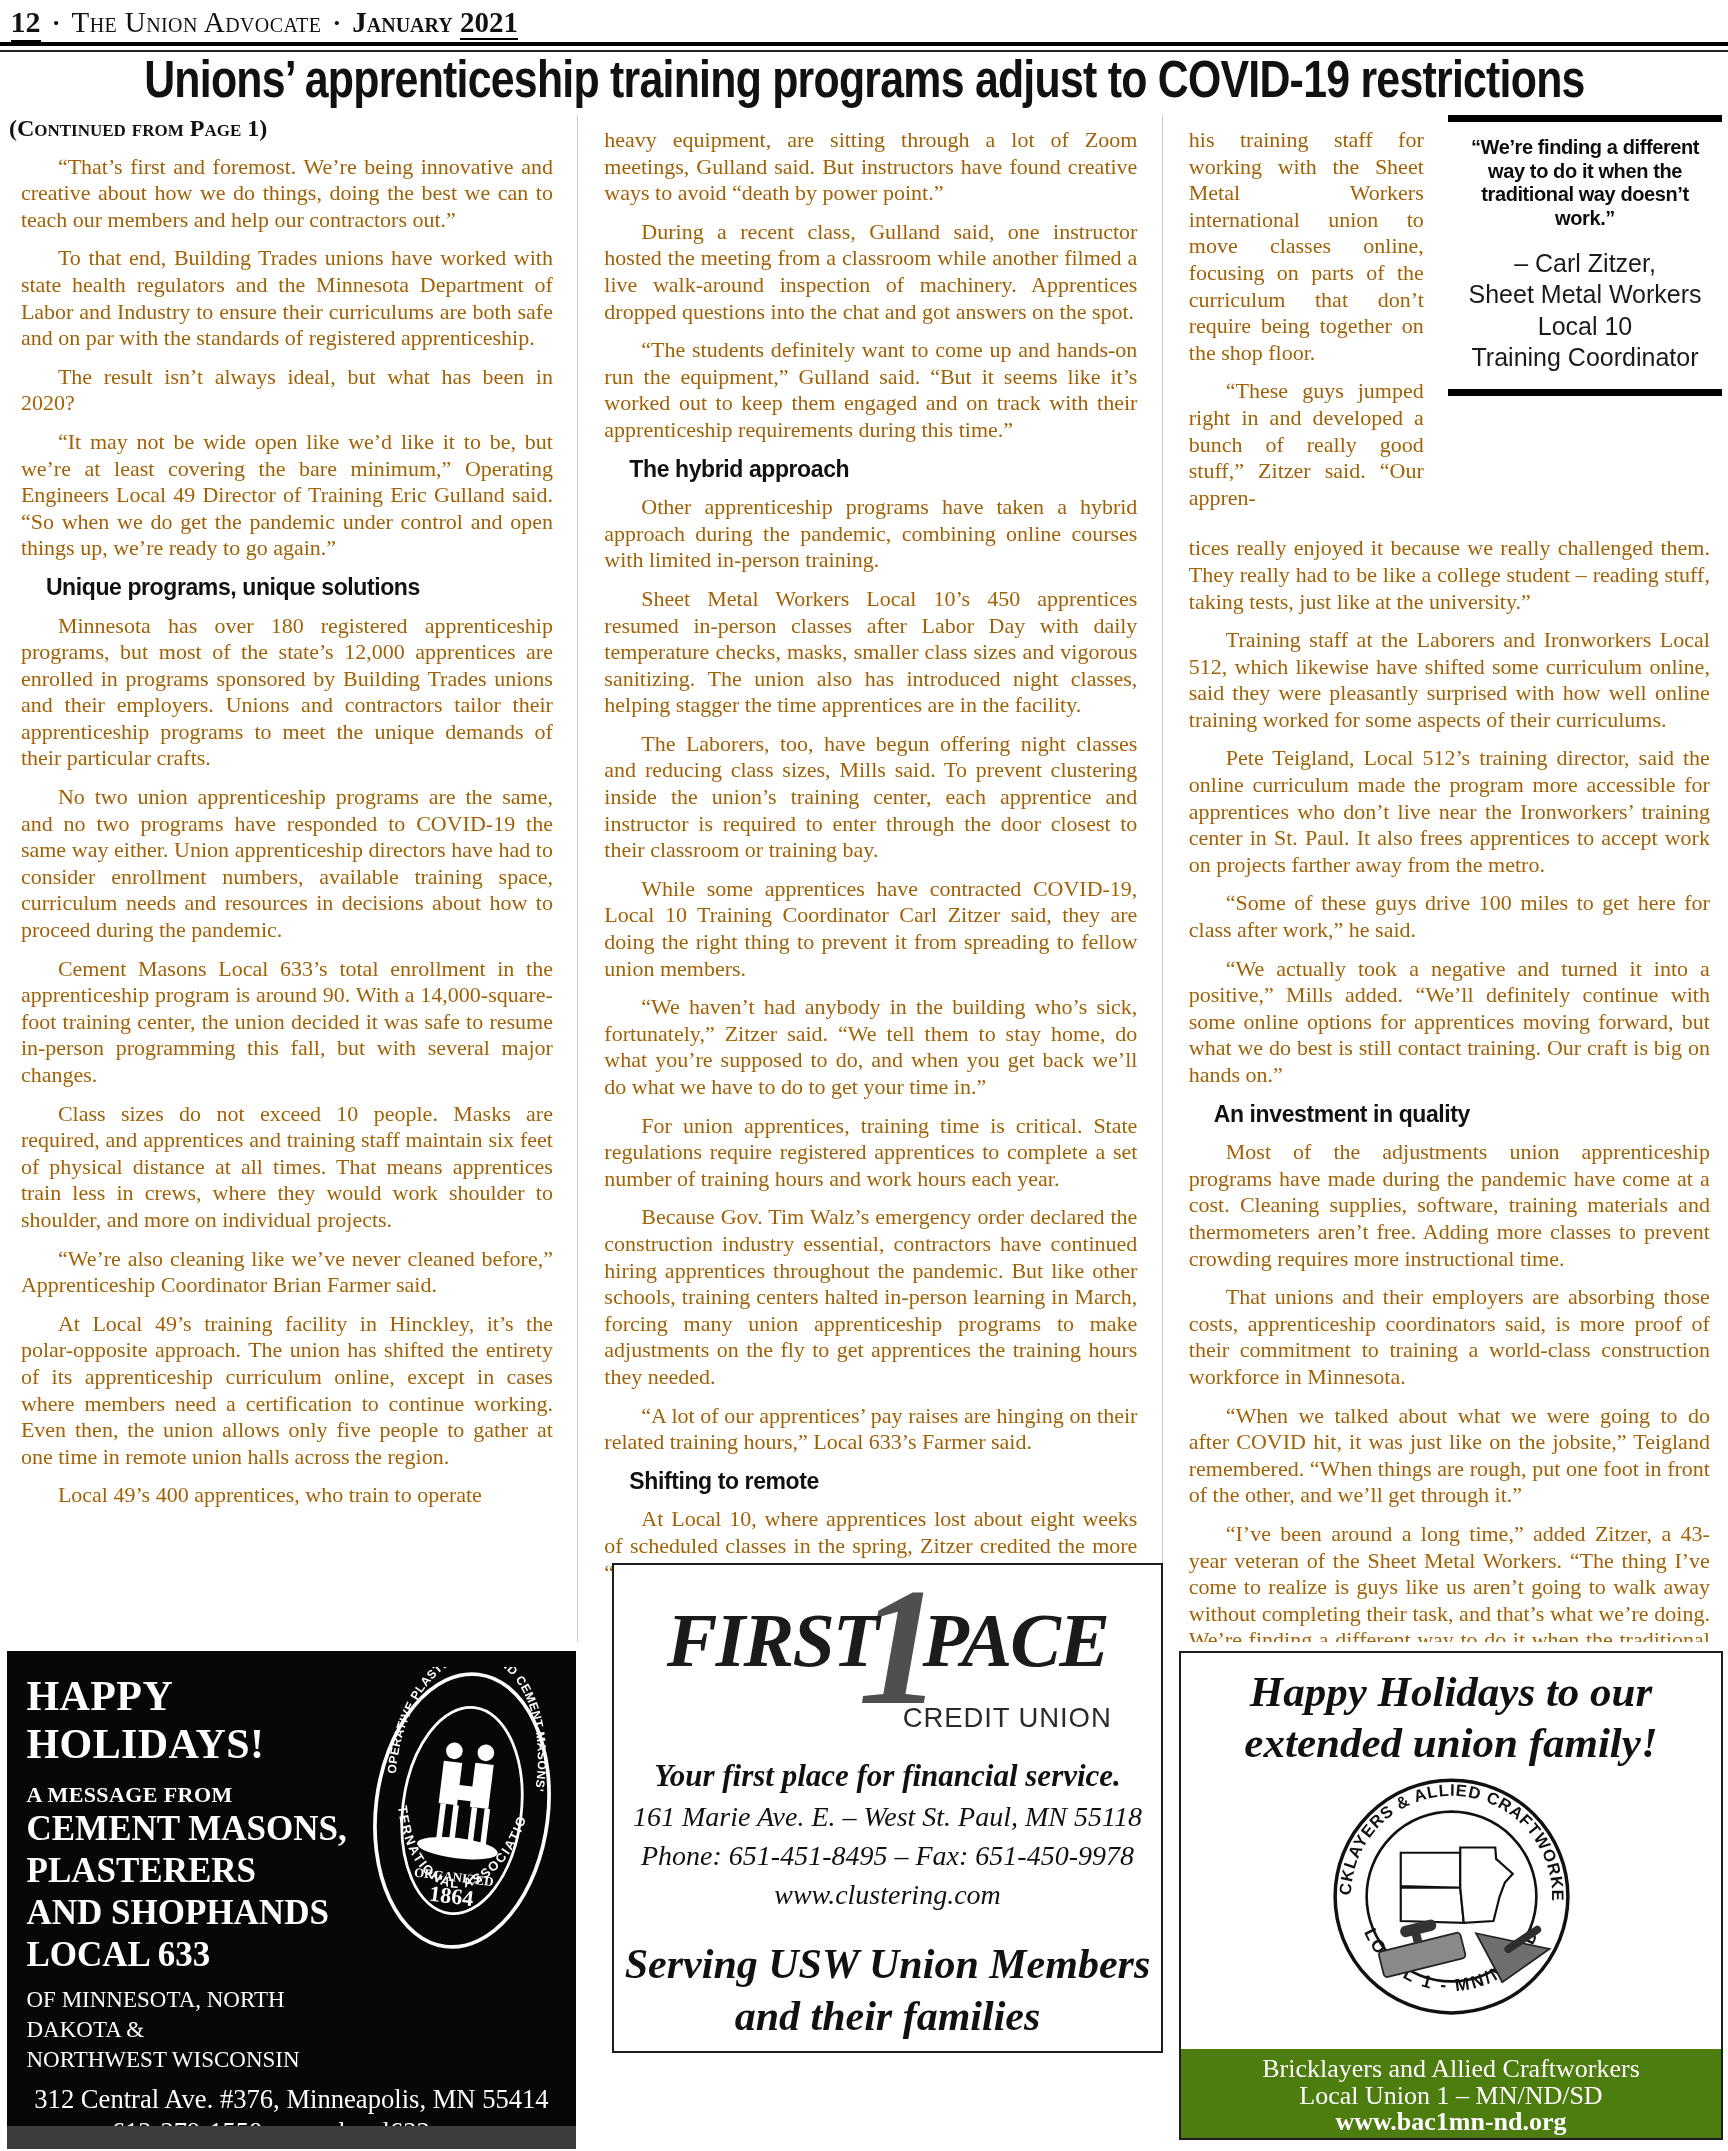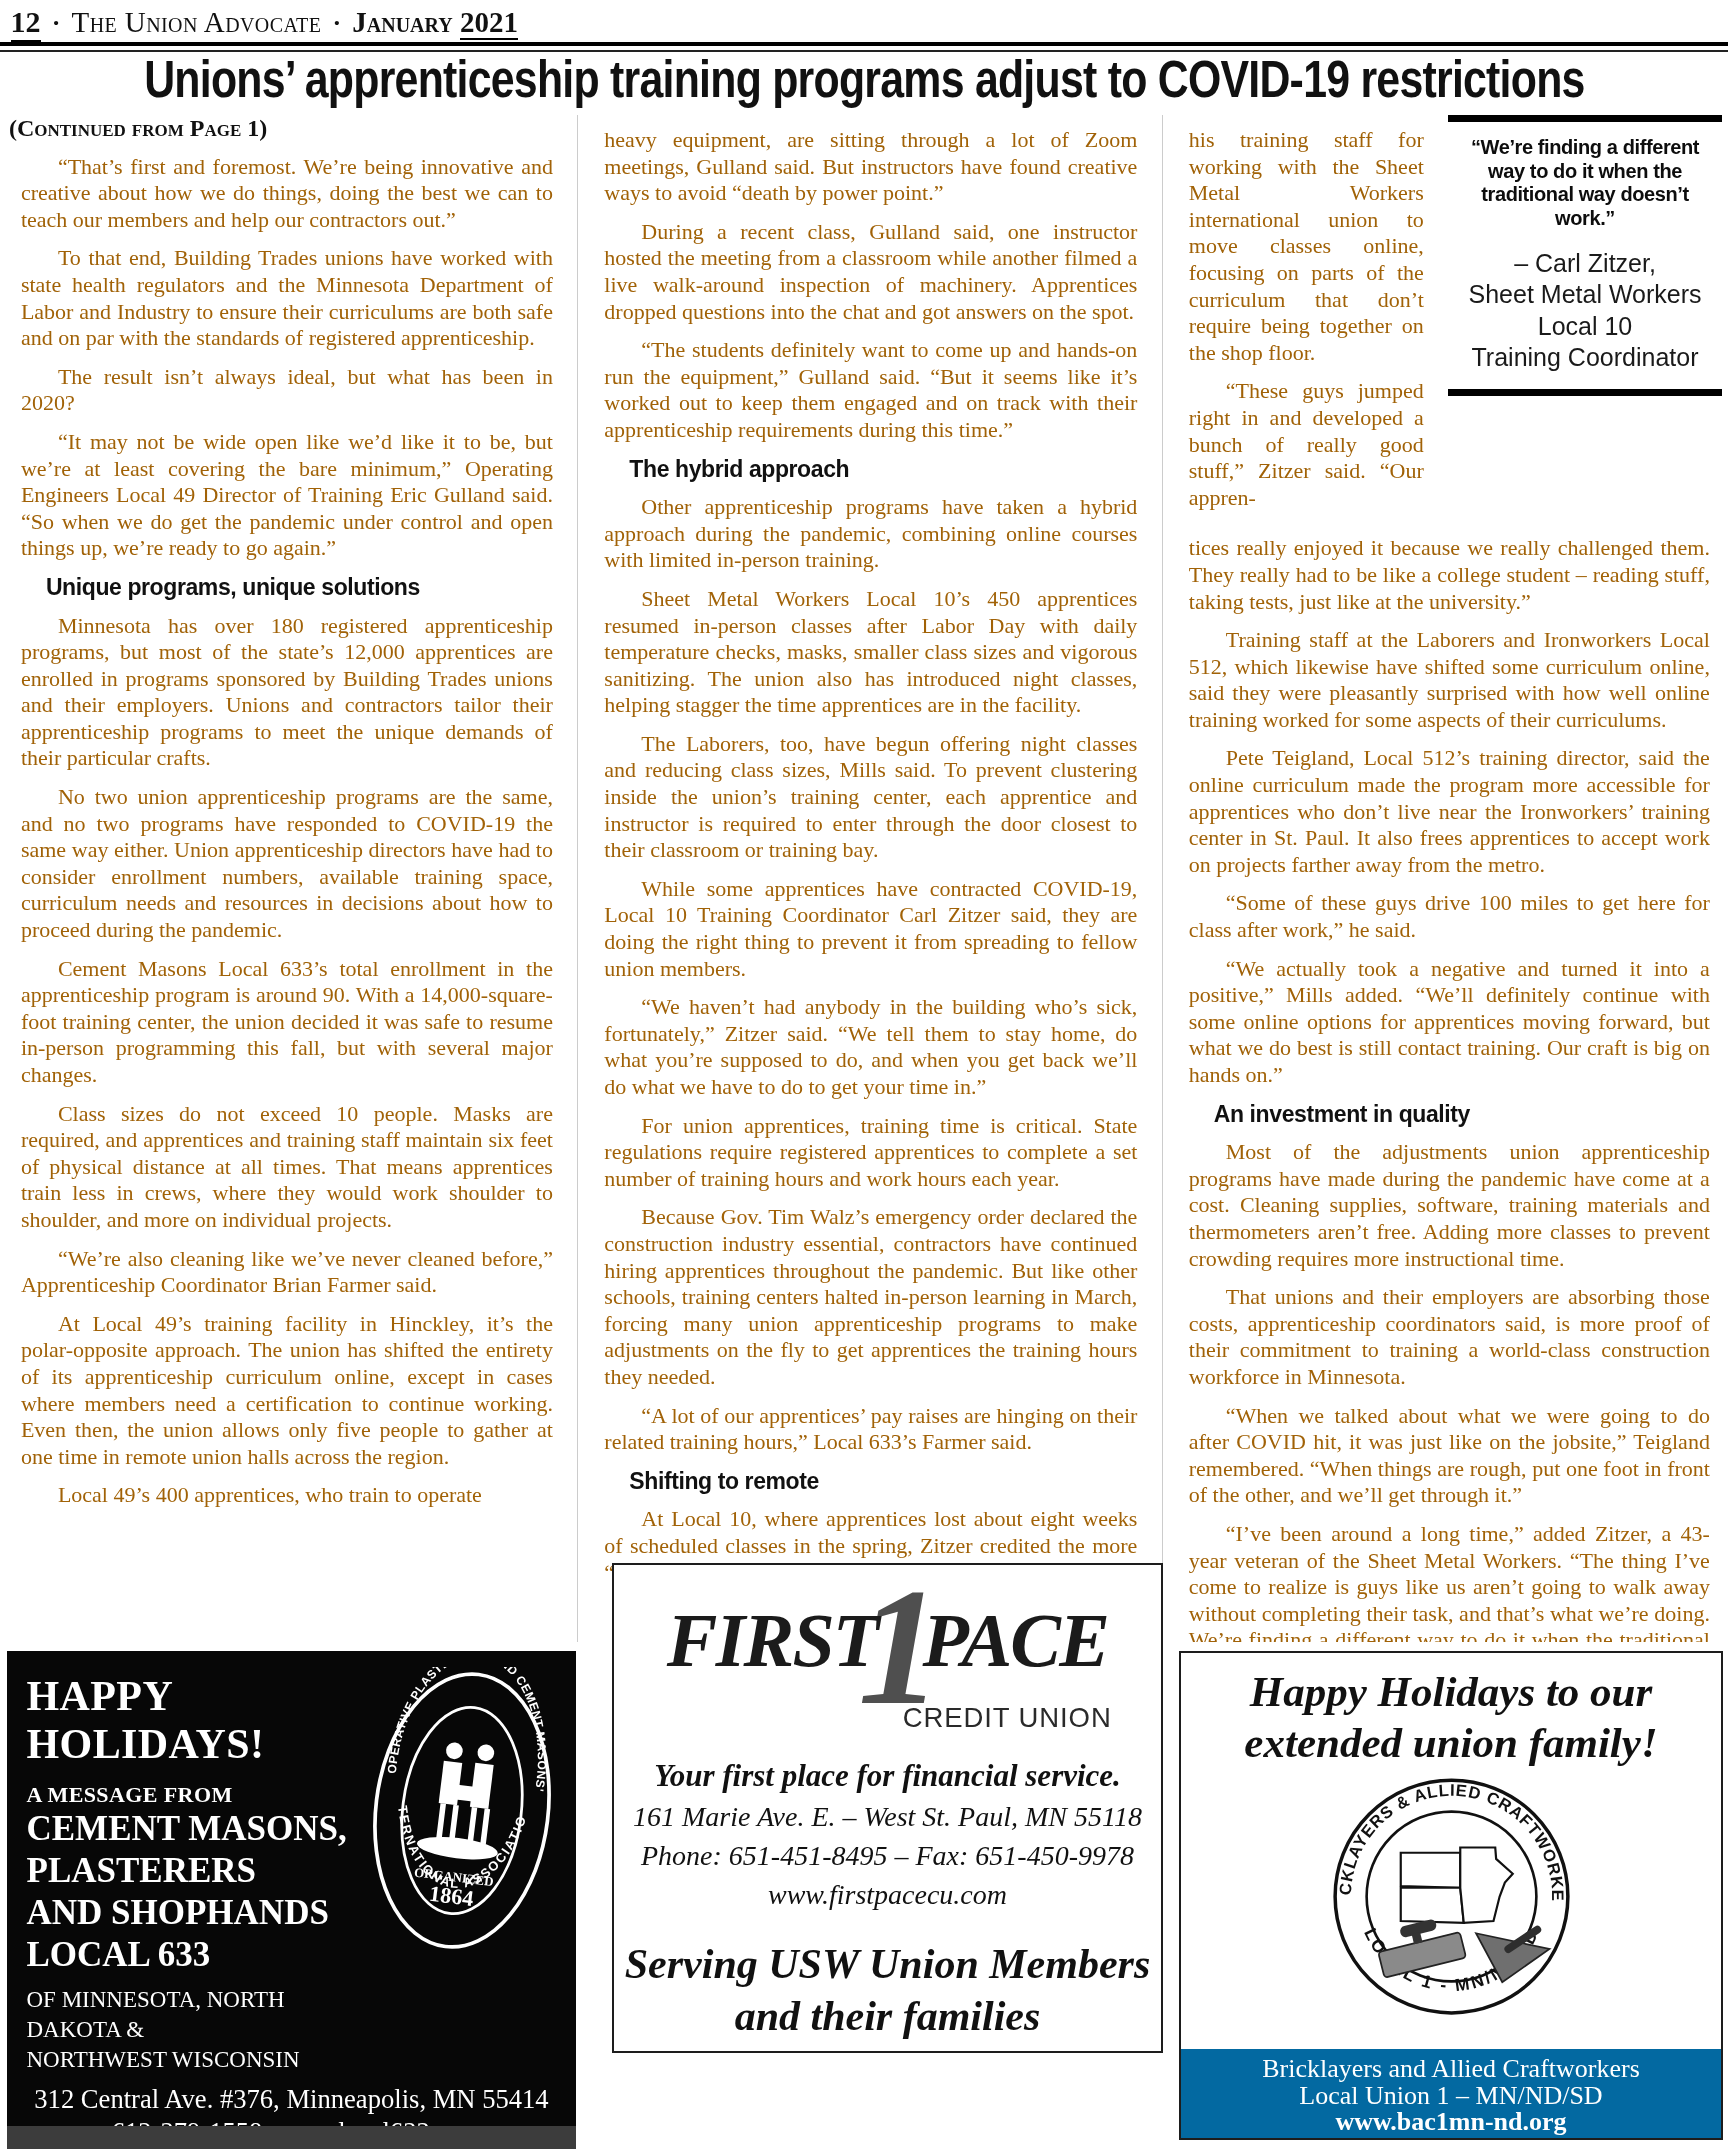--- a/index.html
+++ b/index.html
@@ -97,21 +97,21 @@
   .fp-serving { font-style:italic; font-weight:bold; font-size:42px; line-height:1.25; margin-top:26.6px; }
 
   .ad3 {
     position:absolute; left:1179px; top:1651px; width:544px; height:489px;
     background:#fff; border:2.7px solid #1d1d1d; box-sizing:border-box; text-align:center;
   }
   .ad3-head { font-style:italic; font-weight:bold; font-size:43px; line-height:1.18; margin-top:14px; }
   .ad3-sealwrap { margin-top:5.3px; }
   .ad3-footer {
     position:absolute; left:0; right:0; bottom:0; height:89px;
-    background:#0369a1; color:#fff; padding-top:7px; box-sizing:border-box;margin-top:38px;
+    background:#4d7c0f; color:#fff; padding-top:7px; box-sizing:border-box;margin-top:38px;
   }
   .ad3-footer .line { font-size:26px; line-height:26.6px; }
   .ad3-footer .line:last-child { font-weight:bold; }
 </style>
 </head>
 <body>
 
 <div class="masthead">
   <span class="mh-num">12</span>
   <span class="mh-sep">•</span>
@@ -250,21 +250,21 @@
     <div class="fp-row">
       <span class="fp-word">FIRST</span>
       <span class="fp-one">1</span>
       <span class="fp-word">PACE</span>
     </div>
     <span class="fp-sub">CREDIT UNION</span>
   </div>
   <div class="fp-tag">Your first place for financial service.</div>
   <div class="fp-line">161 Marie Ave. E. – West St. Paul, MN 55118</div>
   <div class="fp-line">Phone: 651-451-8495 – Fax: 651-450-9978</div>
-  <div class="fp-line">www.firstpacecu.com</div>
+  <div class="fp-line">www.clustering.com</div>
   <div class="fp-serving">
       <div>Serving USW Union Members</div>
       <div>and their families</div>
     </div>
 </div>
 
 <div class="ad3">
   <div class="ad3-head">
       <div>Happy Holidays to our</div>
       <div>extended union family!</div>

